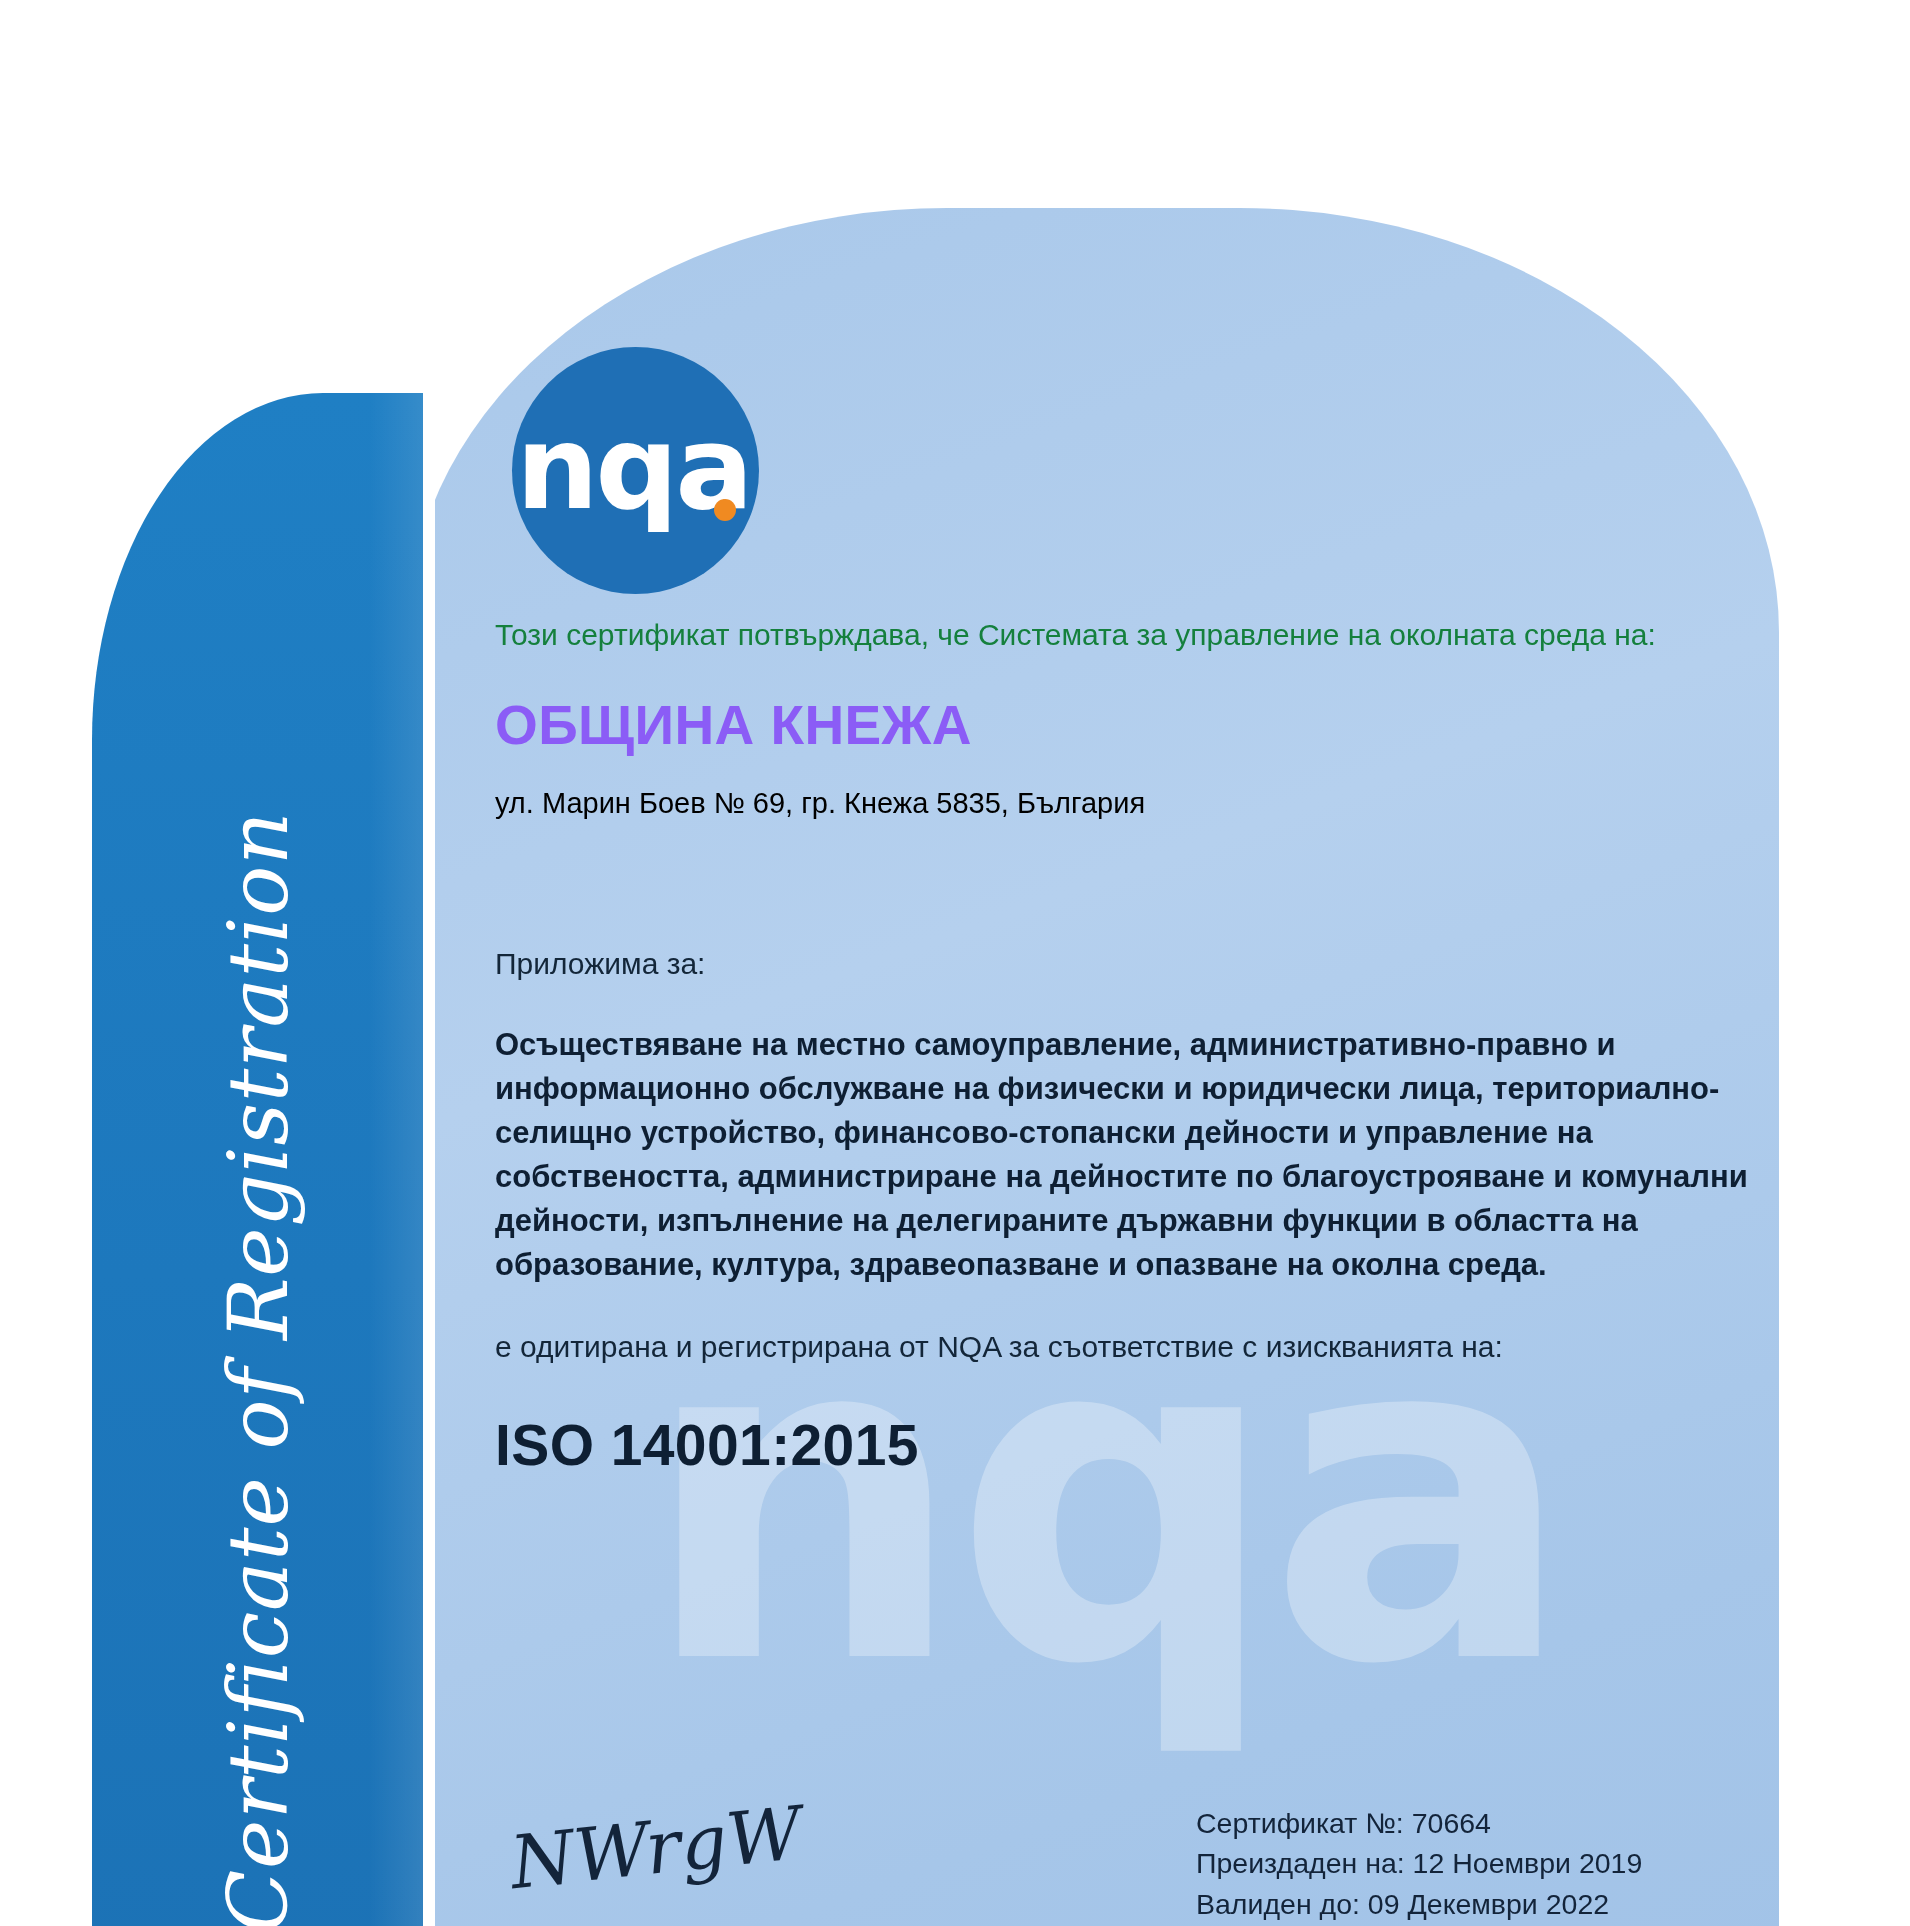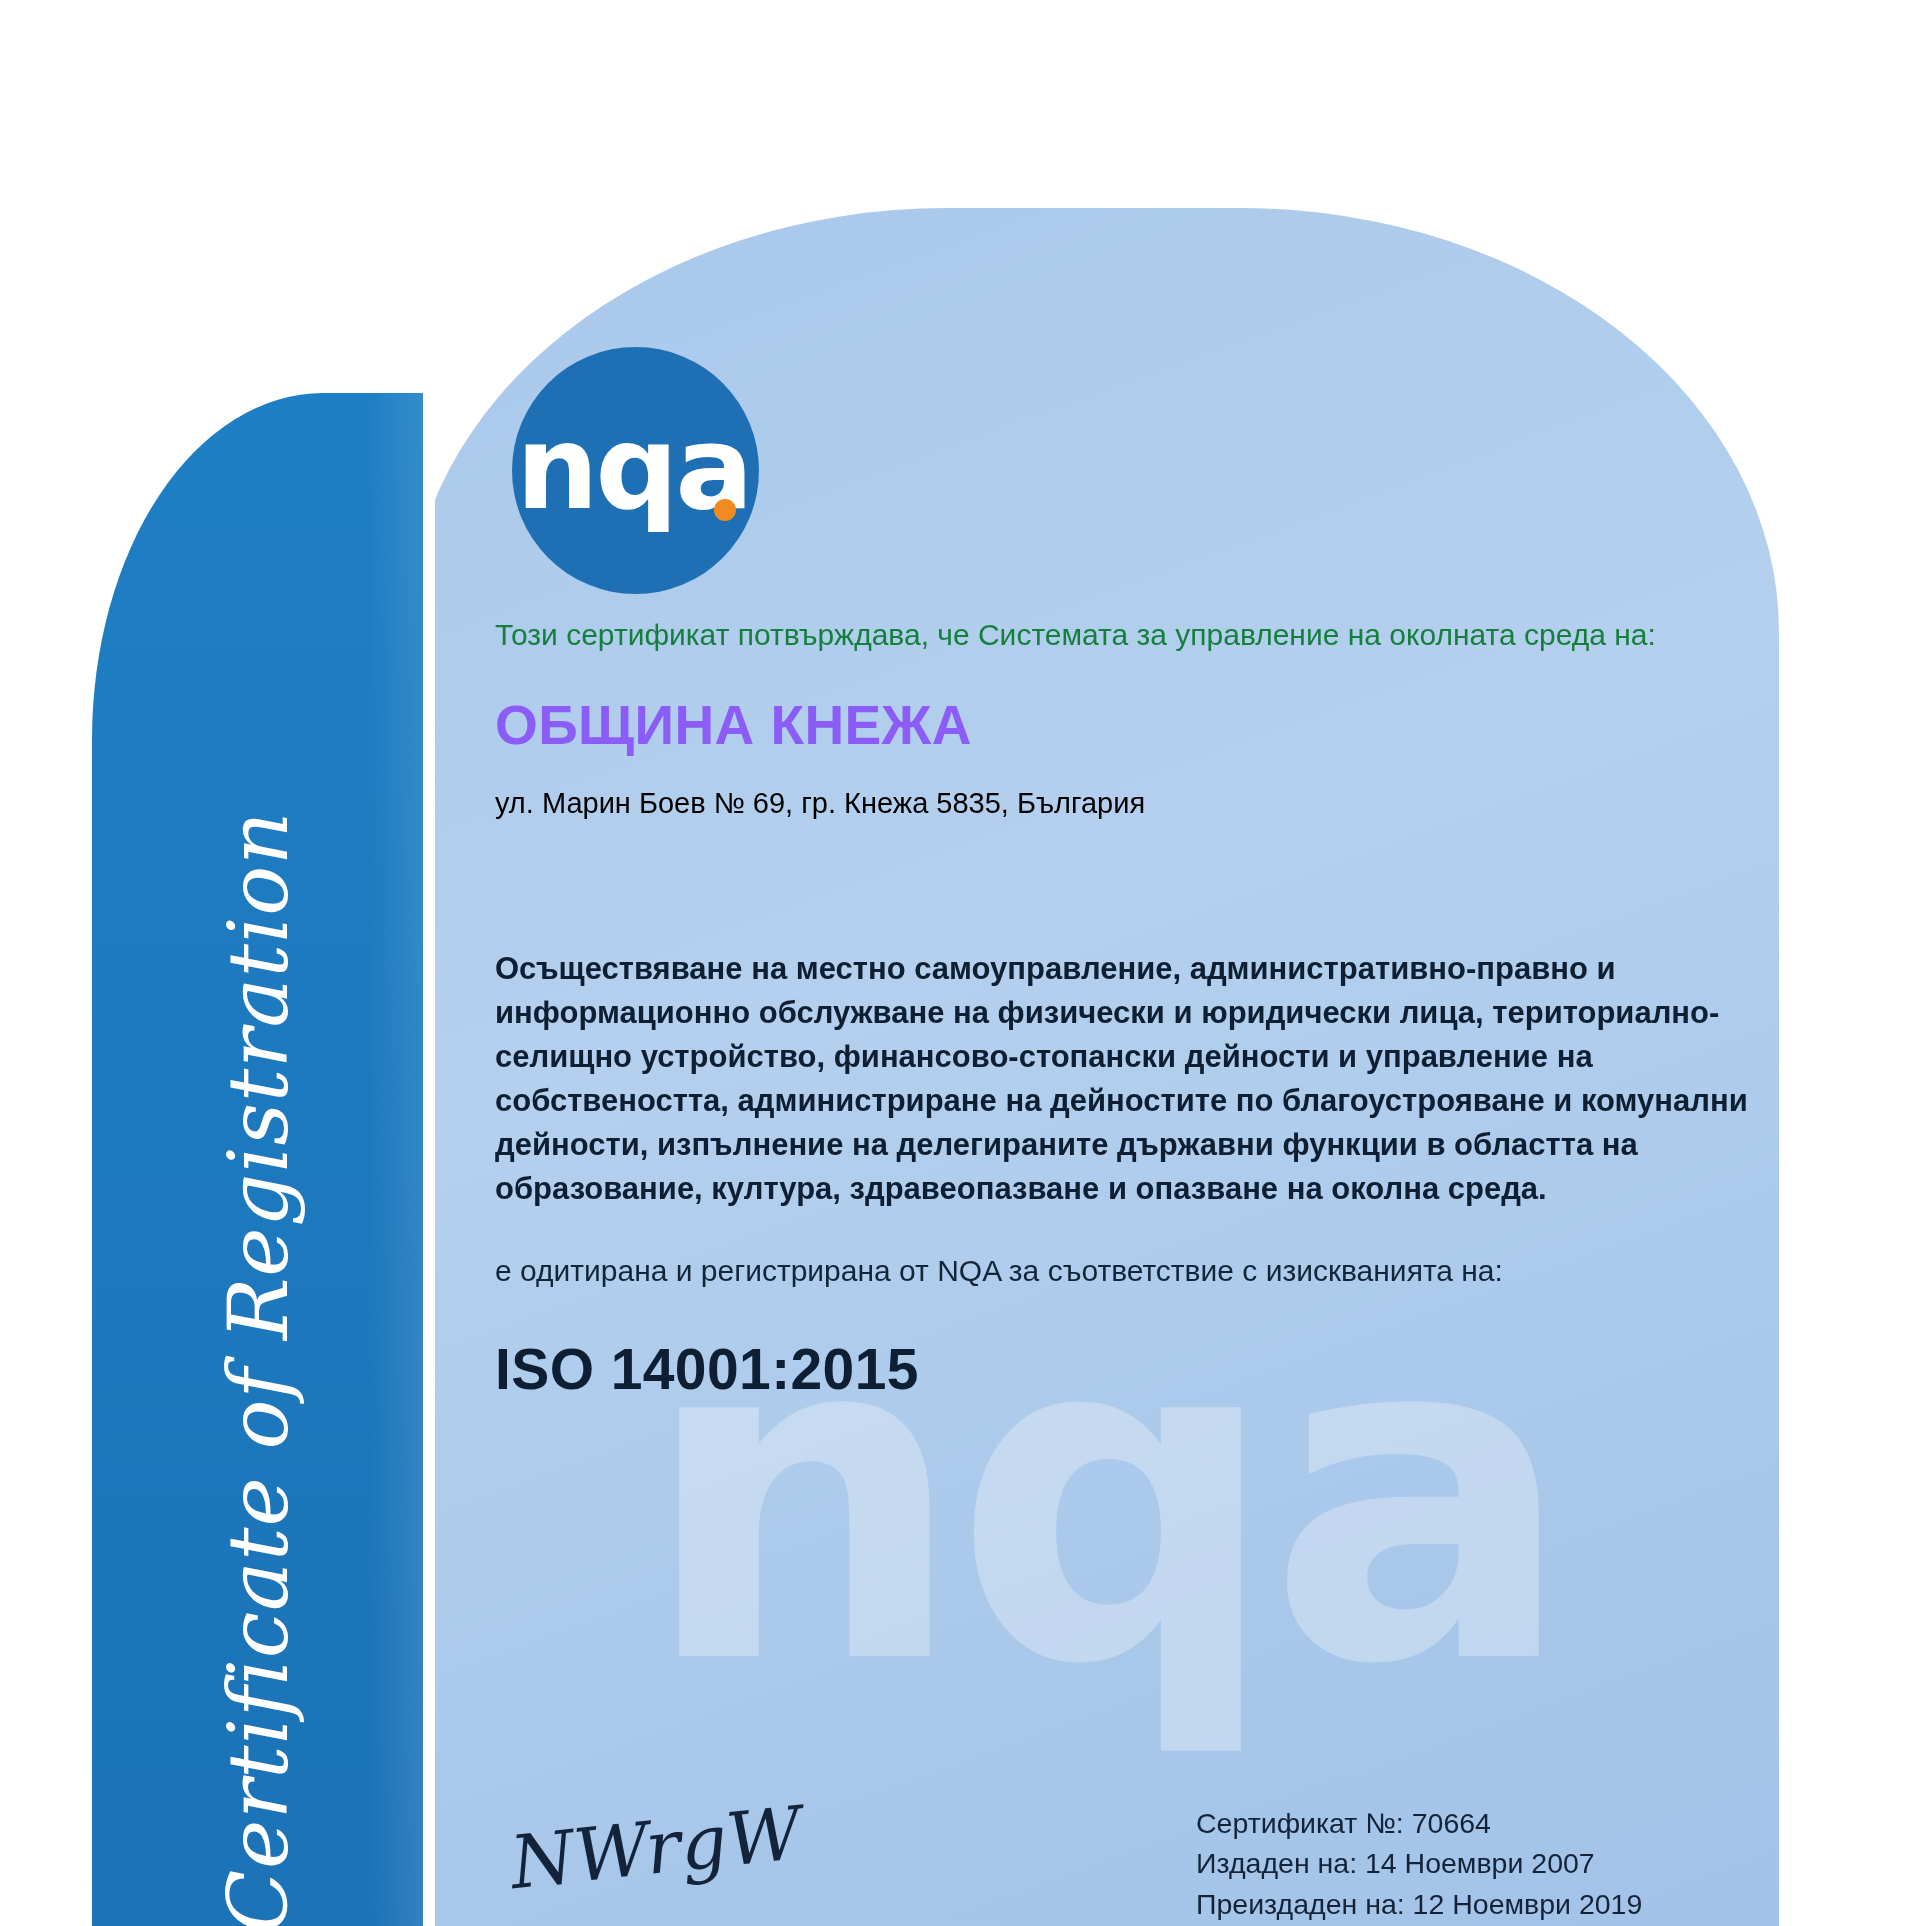--- a/index.html
+++ b/index.html
@@ -236,32 +236,32 @@
 
   <div class="logo">
     <span class="logo-text">nqa</span>
     <span class="logo-dot"></span>
   </div>
 
   <div class="content">
     <p class="line-intro">Този сертификат потвърждава, че Системата за управление на околната среда на:</p>
     <h1 class="org-name">ОБЩИНА КНЕЖА</h1>
     <p class="org-address">ул. Марин Боев № 69, гр. Кнежа 5835, България</p>
+    <p class="scope-label">Приложима за:</p>
     <p class="scope-text">Осъществяване на местно самоуправление, административно-правно и информационно обслужване на физически и юридически лица, териториално-селищно устройство, финансово-стопански дейности и управление на собствеността, администриране на дейностите по благоустрояване и комунални дейности, изпълнение на делегираните държавни функции в областта на образование, култура, здравеопазване и опазване на околна среда.</p>
     <p class="audited-line">е одитирана и регистрирана от NQA за съответствие с изискванията на:</p>
     <h2 class="standard">ISO 14001:2015</h2>
   </div>
 
   <div class="signature-block">
     <div class="signature-mark">NWrgW</div>
     
   </div>
 
   <div class="cert-details">
     <div>Сертификат №: 70664</div>
-    <div>Издаден на: 14 Ноември 2007</div>
     <div>Преиздаден на: 12 Ноември 2019</div>
     <div>Валиден до: 09 Декември 2022</div>
 
   </div>
 
 </div>
 
 
 </body></html>

